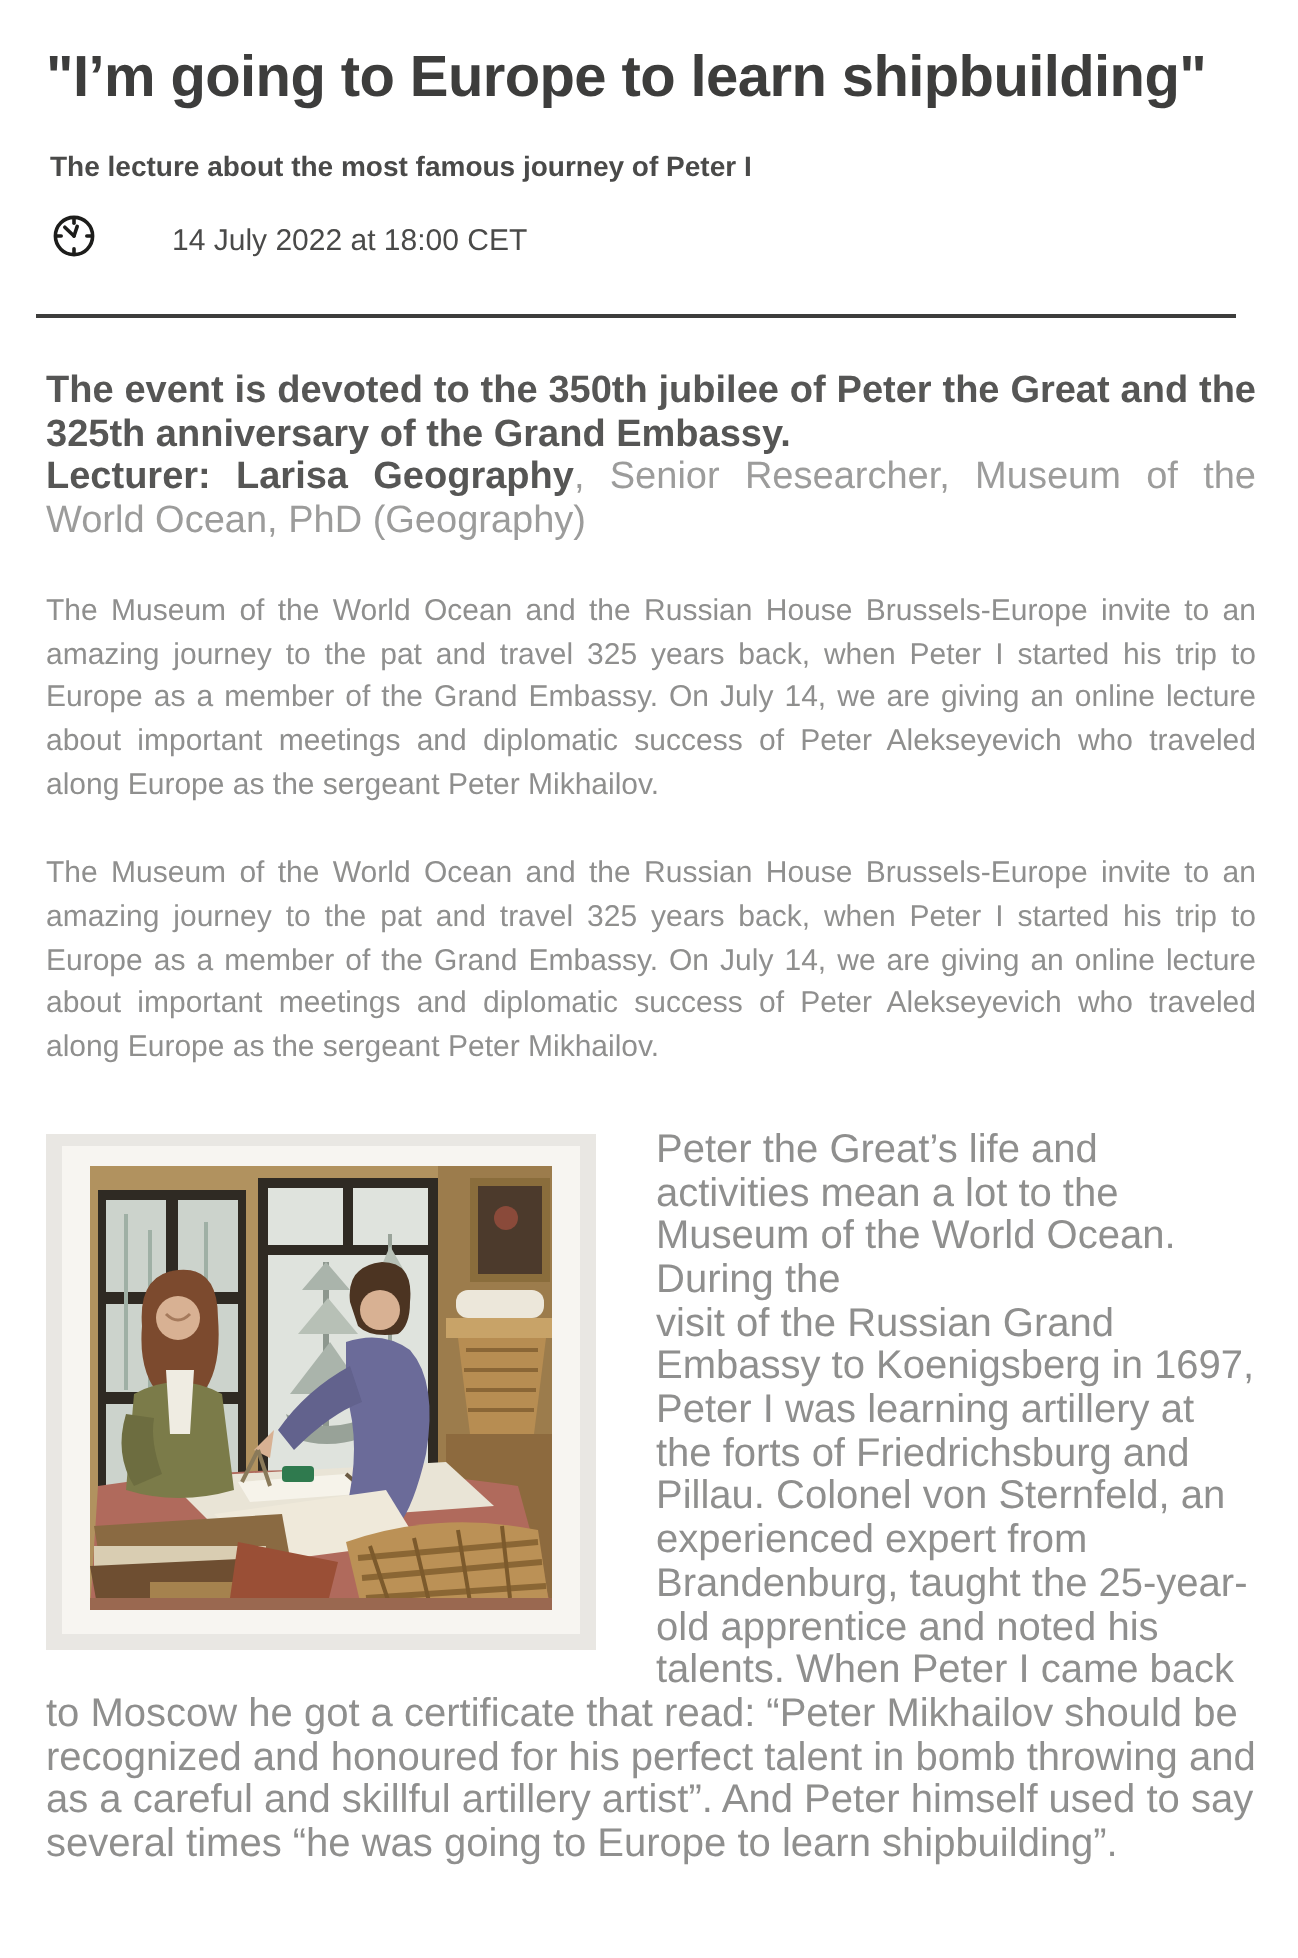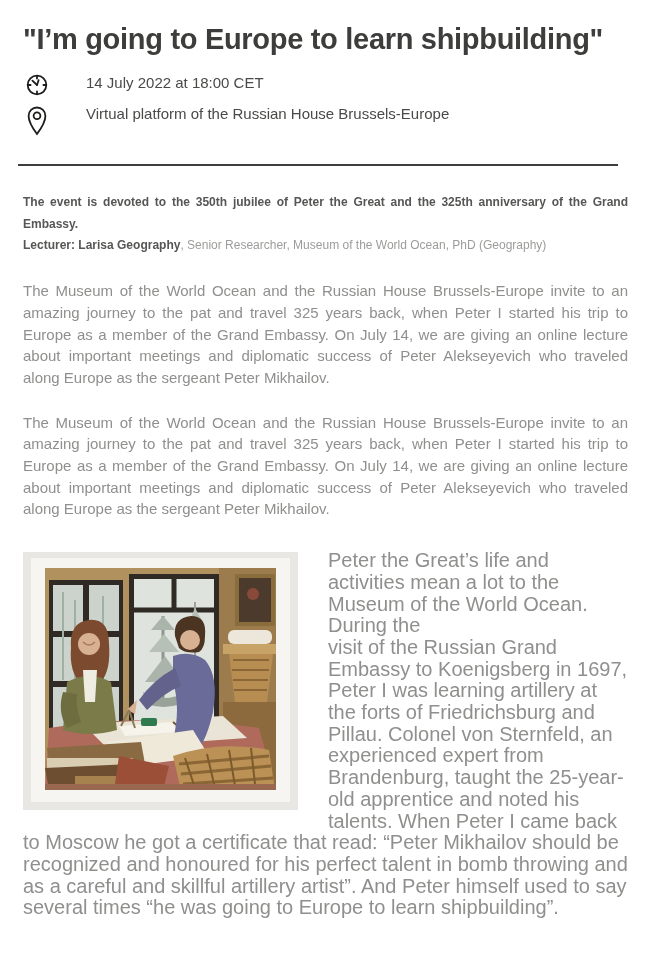--- a/index.html
+++ b/index.html
@@ -21,42 +21,42 @@
   }
   .subtitle {
     margin: 17px 0 0 2px;
     font-size: 14px;
     font-weight: 700;
     color: var(--dark-text, #4a4a49);
   }
   .info-rows { margin-top: 16px; }
   .info-row {
     display: flex;
-    align-items: flex-start;
+    align-items: flex-end;
     margin-top: 9px;
     color: var(--dark-text, #4a4a49);
     font-size: 15px;
   }
   .info-icon {
     width: 22px;
     margin: 0 38px 0 3px;
     flex: 0 0 auto;
     display: flex;
     align-items: center;
     justify-content: center;
   }
   .divider {
     border: none;
     border-top: 2px solid var(--title-text, #3d3d3c);
     width: 600px;
     margin: 28px 0 0 -5px;
   }
   .intro {
     margin: 26px 0 0 0;
-    font-size: 12px;
+    font-size: 19px;
     line-height: 21.7px;
     text-align: justify;
     color: var(--light-text, #9c9c9b);
   }
   .intro strong { color: var(--intro-text, #565655); font-weight: 700; }
   .body-para {
     margin: 23px 0 0 0;
     font-size: 15px;
     line-height: 21.7px;
     text-align: justify;
@@ -79,45 +79,37 @@
   .wrap-text { margin: 0; white-space: pre-line; }
   .icon-stroke { stroke: #1d1d1b; stroke-width: 1.8; fill: none; stroke-linecap: round; }
 </style>
 </head>
 <body>
 
 <div class="page">
 
   <h1 class="title">"I’m going to Europe to learn shipbuilding"</h1>
 
+  <p class="subtitle">The lecture about the most famous journey of Peter I</p>
 
   <div class="info-rows">
     <div class="info-row">
       <span class="info-icon">
         <svg width="22" height="22" viewBox="0 0 22 22">
           <circle class="icon-stroke" cx="11" cy="11" r="9.3"></circle>
           <line class="icon-stroke" x1="11" y1="2.2" x2="11" y2="4.6"></line>
           <line class="icon-stroke" x1="11" y1="17.4" x2="11" y2="19.8"></line>
           <line class="icon-stroke" x1="2.2" y1="11" x2="4.6" y2="11"></line>
           <line class="icon-stroke" x1="17.4" y1="11" x2="19.8" y2="11"></line>
           <line class="icon-stroke" x1="11" y1="11" x2="6.4" y2="6.6"></line>
           <line class="icon-stroke" x1="11" y1="11" x2="12.6" y2="6.2"></line>
         </svg>
       </span>
       <span>14 July 2022 at 18:00 CET</span>
     </div>
-    <div class="info-row">
-      <span class="info-icon">
-        <svg width="22" height="31" viewBox="0 0 22 31">
-          <path class="icon-stroke" stroke-width="2" d="M11 29 C 11 29, 2.6 17.6, 2.6 10.9 A 8.4 8.4 0 1 1 19.4 10.9 C 19.4 17.6, 11 29, 11 29 Z"></path>
-          <circle class="icon-stroke" stroke-width="2" cx="11" cy="10.7" r="3.4"></circle>
-        </svg>
-      </span>
-      <span>Virtual platform of the Russian House Brussels-Europe</span>
-    </div>
   </div>
 
   <hr class="divider">
 
   <p class="intro">
     <strong>The event is devoted to the 350th jubilee of Peter the Great and the 325th anniversary of the Grand Embassy.</strong><br>
     <strong>Lecturer: Larisa Geography</strong><span>, Senior Researcher, Museum of the World Ocean, PhD (Geography)</span>
   </p>
 
   <p class="body-para">The Museum of the World Ocean and the Russian House Brussels-Europe invite to an amazing journey to the pat and travel 325 years back, when Peter I started his trip to Europe as a member of the Grand Embassy. On July 14, we are giving an online lecture about important meetings and diplomatic success of Peter Alekseyevich who traveled along Europe as the sergeant Peter Mikhailov.</p>

